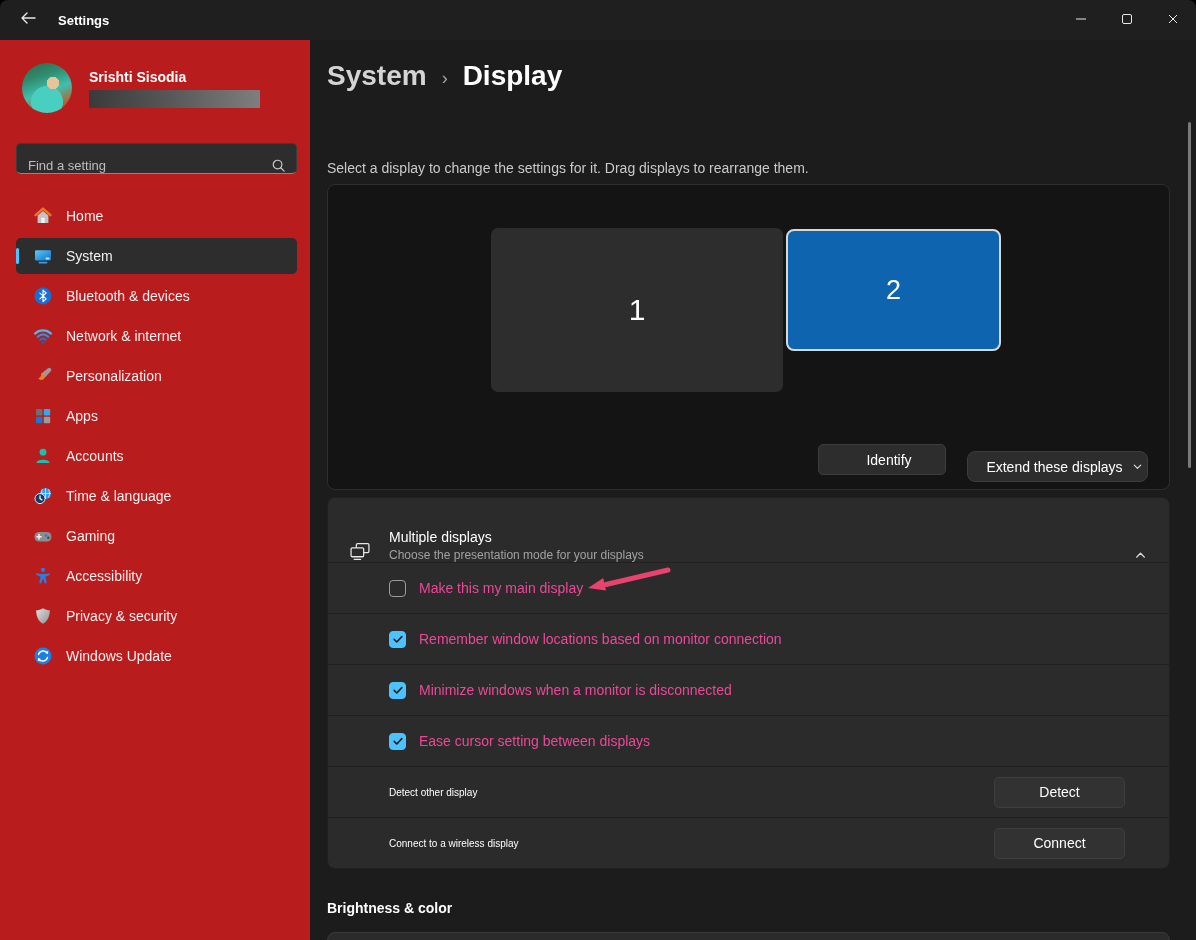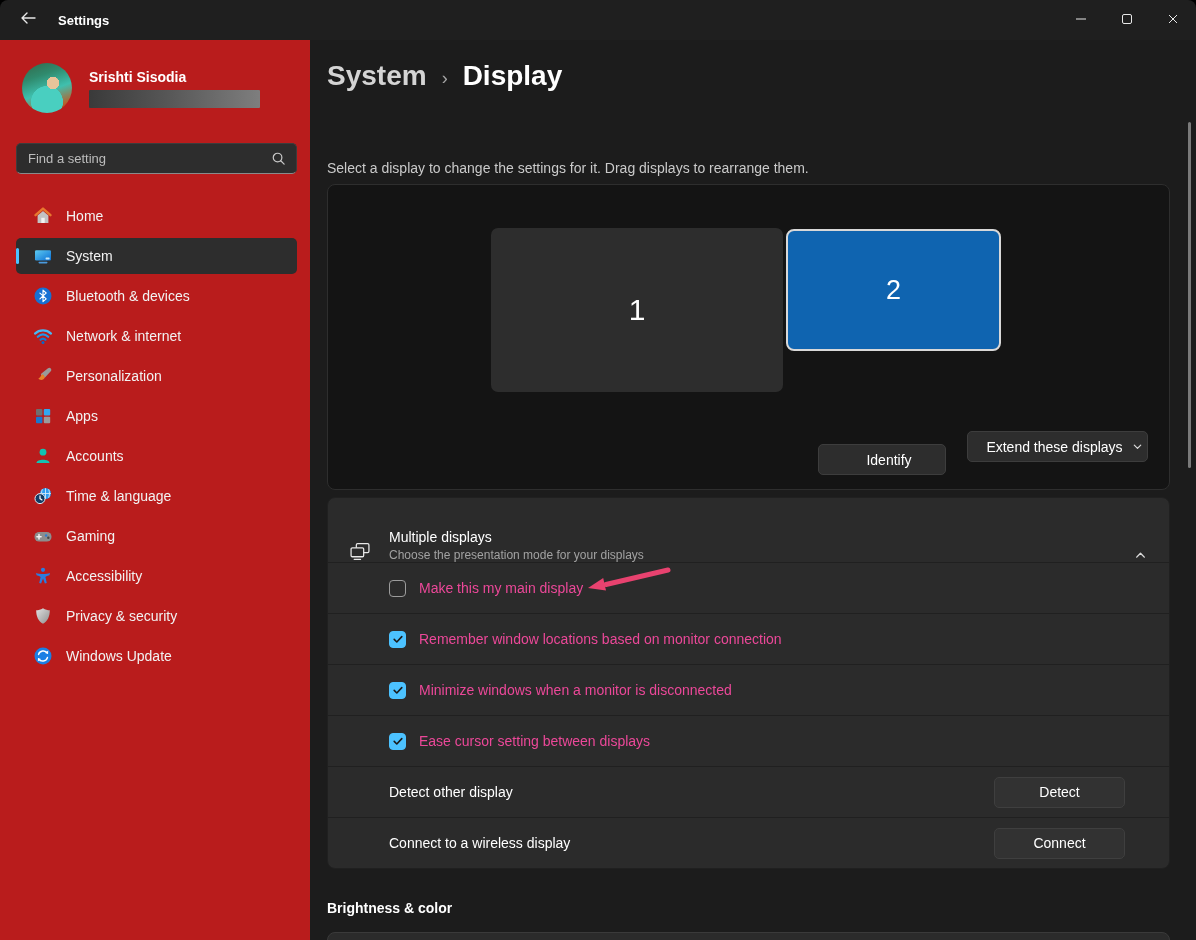--- a/index.html
+++ b/index.html
@@ -29,21 +29,21 @@
        radial-gradient(circle at 50% 78%, #49cfc0 0 34%, transparent 35%),
        linear-gradient(160deg, #33684a 0%, #2f8a6d 28%, #3fc0ae 55%, #b8602c 82%, #7c3a1d 100%);
      flex:0 0 50px; }
   .profile-text{ margin-left:17px; }
   .profile-name{ font-size:14px; font-weight:700; color:#fff; }
   .redacted{ width:171px; height:18px; margin-top:5px; border-radius:1px;
      background:linear-gradient(90deg,#3a3a3a 0%,#565656 45%,#7e7e7e 100%); }
 
   .searchbox{ position:relative; width:281px; height:31px; margin:30px 0 0 16px;
      background:#2d2d2d; border:1px solid #3c3c3c; border-bottom-color:#8a8a8a; border-radius:5px;
-     display:flex; align-items:center; }
+     display:flex; align-items:flex-end; }
   .searchbox input{ flex:1; background:transparent; border:none; outline:none; color:#d6d6d6;
      font-size:13px; padding-left:11px; font-family:"Liberation Sans",sans-serif; }
   .searchbox input::placeholder{ color:#bdbdbd; }
   .search-ic{ margin-right:10px; display:flex; }
 
   .nav{ margin-top:24px; }
   .nav-item{ position:relative; width:281px; height:36px; margin:0 0 4px 16px; border-radius:5px;
      display:flex; align-items:center; cursor:pointer; }
   .nav-item.selected{ background:#2d2d2d; }
   .nav-item.selected::before{ content:""; position:absolute; left:0; top:10px; width:3px; height:16px;
@@ -63,40 +63,40 @@
      background:#141414; border:1px solid #2e2e2e; border-radius:8px; }
   .monitor{ position:absolute; display:flex; align-items:center; justify-content:center;
      color:#fff; cursor:pointer; }
   .monitor-1{ left:163px; top:43px; width:292px; height:164px; background:#2d2d2d; border-radius:7px;
      font-size:30px; font-weight:300; }
   .monitor-2{ left:458px; top:44px; width:215px; height:122px; background:var(--monitor-blue);
      border:2px solid #d8d8d8; border-radius:8px; font-size:27px; font-weight:300; }
   .card-btn{ position:absolute; height:31px; background:#2d2d2d; border:1px solid #3d3d3d; border-radius:5px;
      color:#fff; font-size:14px; display:flex; align-items:center; justify-content:center; cursor:pointer;padding-left:14px; }
   .identify-btn{ left:490px; top:259px; width:128px; }
-  .extend-btn{ left:639px; top:246px; width:181px; gap:9px; }
+  .extend-btn{ left:639px; top:266px; width:181px; gap:9px;border-radius:8px; }
 
   .settings-card{ position:absolute; left:17px; top:457px; width:843px; background:#2b2b2b;
      border:1px solid #202020; border-radius:8px; overflow:hidden; }
   .exp-header{ height:64px; display:flex; align-items:flex-end; padding:0 22px 0 20px; cursor:pointer; }
   .exp-ic{ width:24px; display:flex; }
   .exp-text{ margin-left:17px; }
   .exp-title{ font-size:14px; color:#fff; }
   .exp-sub{ font-size:12px; color:#a2a2a2; margin-top:3px; }
   .exp-chevron{ margin-left:auto; display:flex; cursor:pointer; }
 
   .opt-row{ height:51px; border-top:1px solid #202020; display:flex; align-items:center; padding-left:61px; }
   .cb{ width:17px; height:17px; border-radius:4px; border:1px solid #9c9c9c; background:transparent;
      display:flex; align-items:center; justify-content:center; cursor:pointer; flex:0 0 17px; }
   .cb.checked{ background:var(--accent); border-color:var(--accent); }
   .opt-label{ margin-left:13px; font-size:14px; color:#ec4899; }
 
   .action-row{ height:51px; border-top:1px solid #202020; display:flex; align-items:center;
      justify-content:space-between; padding:0 44px 0 61px; }
-  .action-label{ font-size:14px; color:#fff; }
+  .action-label{ font-size:10px; color:#fff; }
   .action-btn{ width:131px; height:31px; background:#323232; border:1px solid #3f3f3f; border-radius:5px;
      color:#fff; font-size:14px; display:flex; align-items:center; justify-content:center; cursor:pointer; }
 
   .section-heading{ position:absolute; left:17px; top:860px; font-size:14px; font-weight:700; color:#fff; }
   .next-card{ position:absolute; left:17px; top:892px; width:843px; height:48px; background:#2b2b2b;
      border:1px solid #3a3a3a; border-radius:8px; }
 
   .scroll-thumb{ position:absolute; left:878px; top:82px; width:3px; height:346px; border-radius:2px;
      background:#7a7a7a; cursor:pointer; }
 

